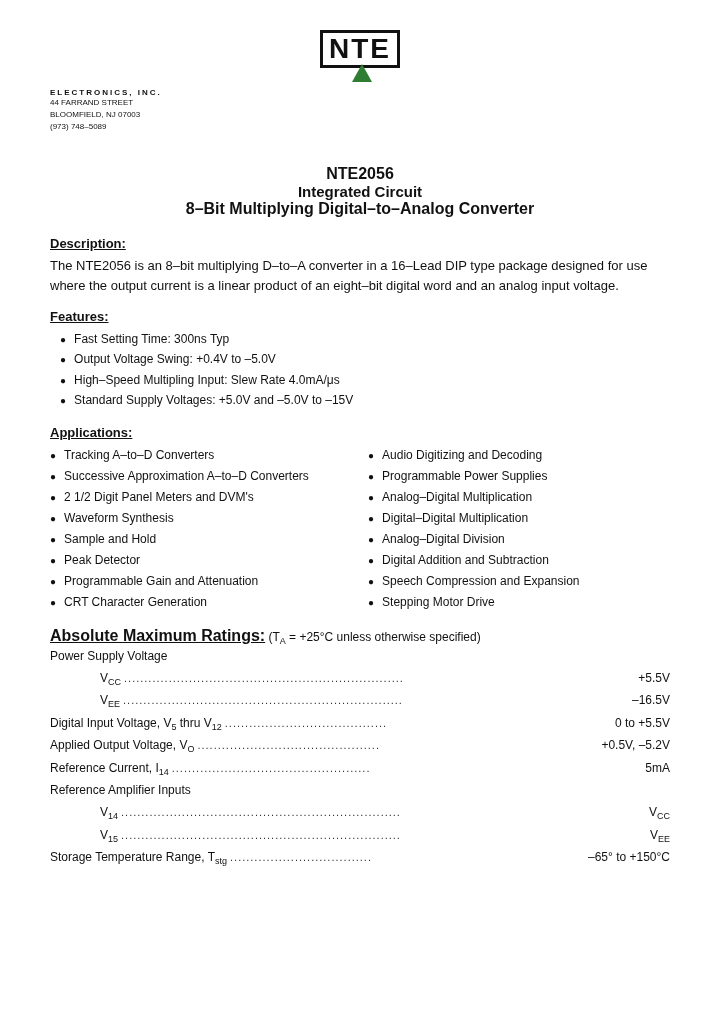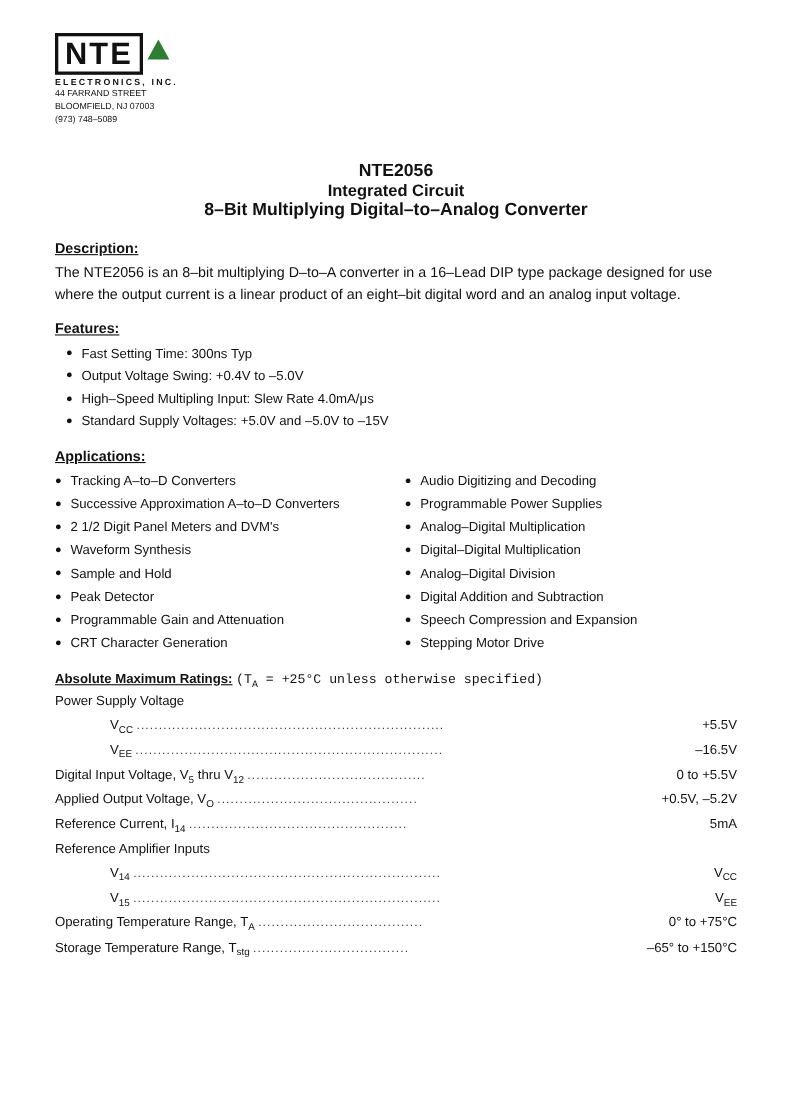--- a/index.html
+++ b/index.html
@@ -24,20 +24,21 @@
     
     .logo-area {
       display: flex;
       flex-direction: column;
       margin-bottom: 10px;
     }
     .logo-box {
       display: flex;
       align-items: center;
       margin-bottom: 2px;
+      flex-direction: column;
     }
     .logo-nte {
       font-size: 28px;
       font-weight: 900;
       color: #111;
       letter-spacing: 2px;
       font-family: Arial, sans-serif;
       border: 3px solid #111;
       padding: 2px 6px;
       display: inline-block;
@@ -149,27 +150,27 @@
       margin-top: 2px;
       flex-shrink: 0;
     }
     
     .ratings-section {
       margin-bottom: 10px;
     }
     .ratings-title {
       font-weight: bold;
       text-decoration: underline;
-      font-size: 12px;
+      font-size: 16px;
       font-family: Arial, sans-serif;
       display: inline;
     }
     .ratings-subtitle {
       font-size: 12px;
-      font-family: Liberation Mono, monospace;
+      font-family: Liberation Sans, sans-serif;
       display: inline;
     }
     .ratings-row {
       display: flex;
       align-items: baseline;
       font-size: 12px;
       font-family: Arial, sans-serif;
       line-height: 1.8;
     }
     .ratings-row .label {
@@ -313,25 +314,20 @@
       <span class="dots">.....................................................................</span>
       <span class="value">V<sub>CC</sub></span>
     </div>
     
     <div class="ratings-row indented2">
       <span class="label">V<sub>15</sub></span>
       <span class="dots">.....................................................................</span>
       <span class="value">V<sub>EE</sub></span>
     </div>
     
-    <div class="ratings-row">
-      <span class="label">Operating Temperature Range, T<sub>A</sub></span>
-      <span class="dots">.....................................</span>
-      <span class="value">0° to +75°C</span>
-    </div>
     
     <div class="ratings-row">
       <span class="label">Storage Temperature Range, T<sub>stg</sub></span>
       <span class="dots">...................................</span>
       <span class="value">–65° to +150°C</span>
     </div>
   </div>
 
 </div>
 

